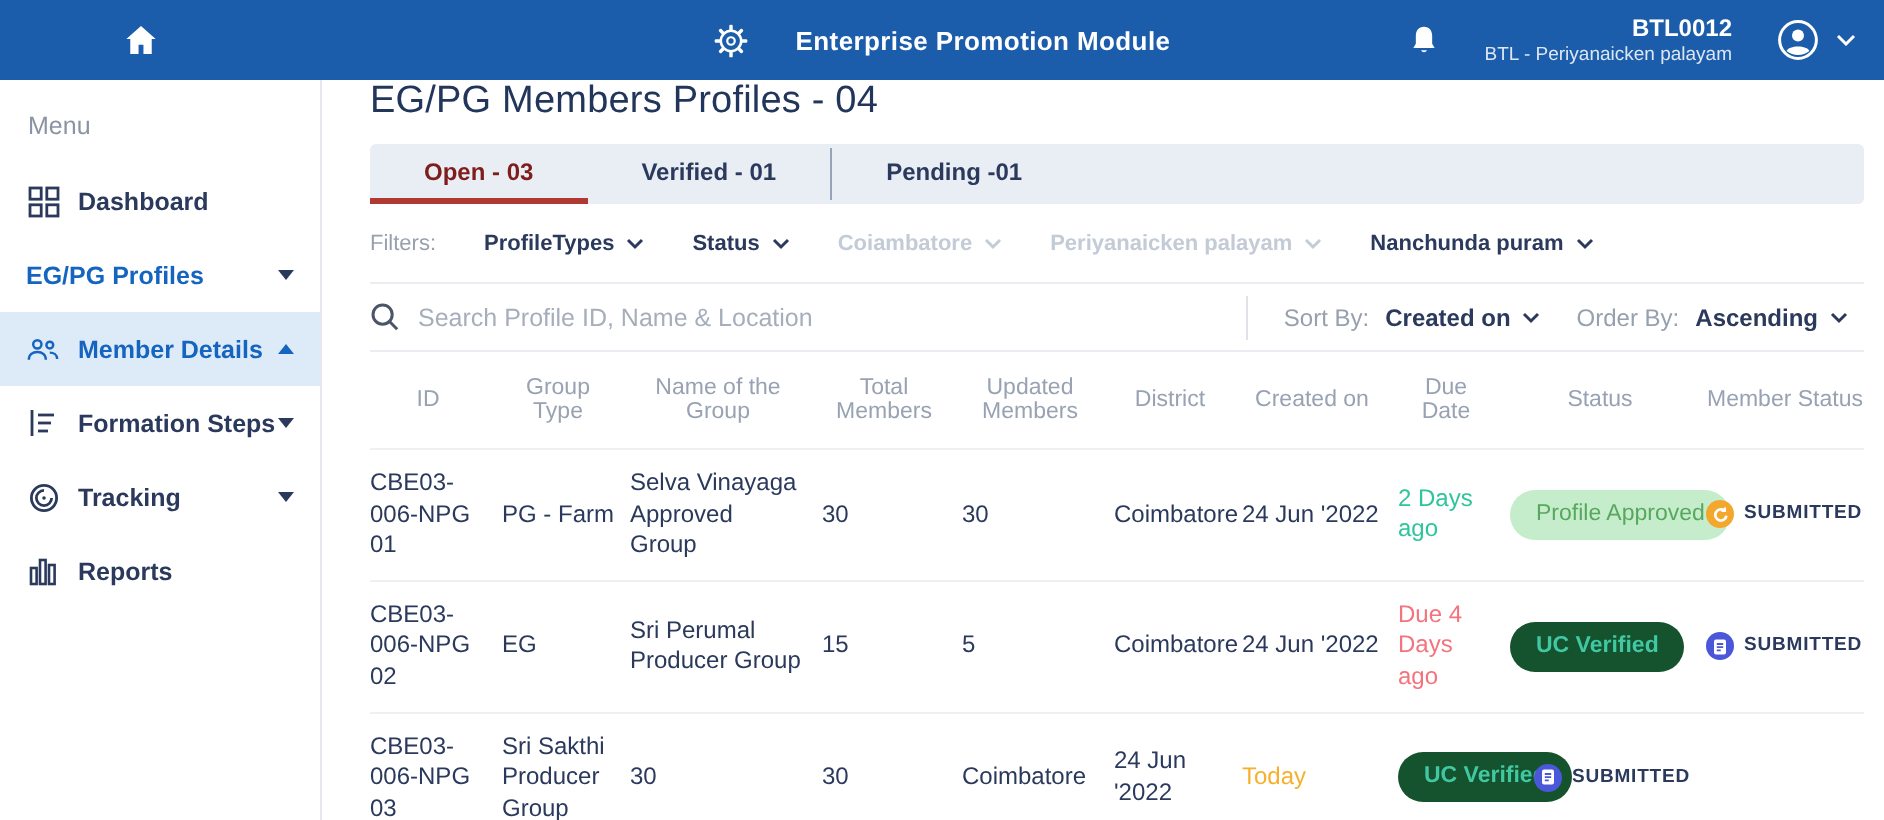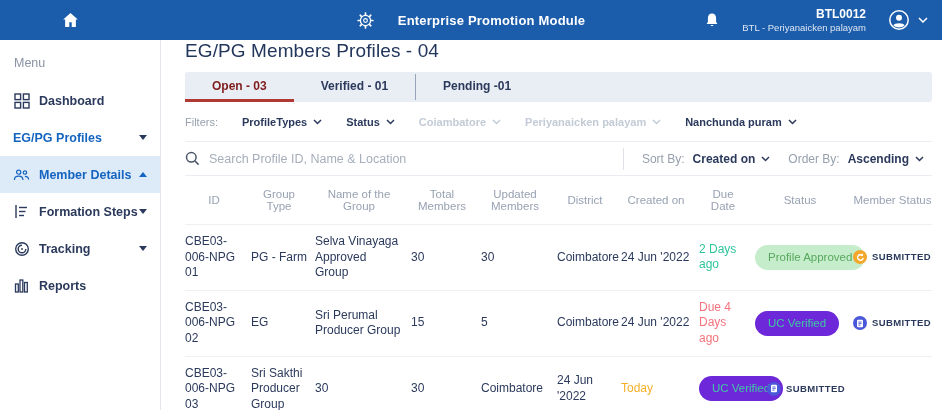--- a/index.html
+++ b/index.html
@@ -72,21 +72,21 @@
   .th-last { text-align:right; padding-right:0 !important; }
   .trow { padding:9px 0; border-top:1px solid #f0f0f4; font-size:12px; color:#2b3a5c; cursor:pointer; }
   .trow > div { padding-right:8px; line-height:1.3; }
 
   .due-ok { color:#2fc59b; }
   .due-overdue { color:#f4737c; }
   .due-today { color:#f6b02c; }
 
   .pill { display:inline-block; padding:5px 13px; border-radius:14px; font-size:11.5px; white-space:nowrap; }
   .badge-approved { background:#c6edcb; color:#57a85e; }
-  .badge-verified { background:#6d28d9; color:#41c8a3; }
+  .badge-verified { background:#14532d; color:#41c8a3;font-weight:bold; }
 
   .mstatus { display:flex; align-items:center; justify-content:flex-end; gap:5px;
              font-size:9.5px; font-weight:700; letter-spacing:.4px; white-space:nowrap; }
   .mi-icon { width:14px; height:14px; border-radius:50%; display:flex; align-items:center; justify-content:center; }
   .mi-reworked { background:#f3a72c; }
   .mi-submitted { background:#4a57d8; }
 </style>
 </head>
 <body>
 

